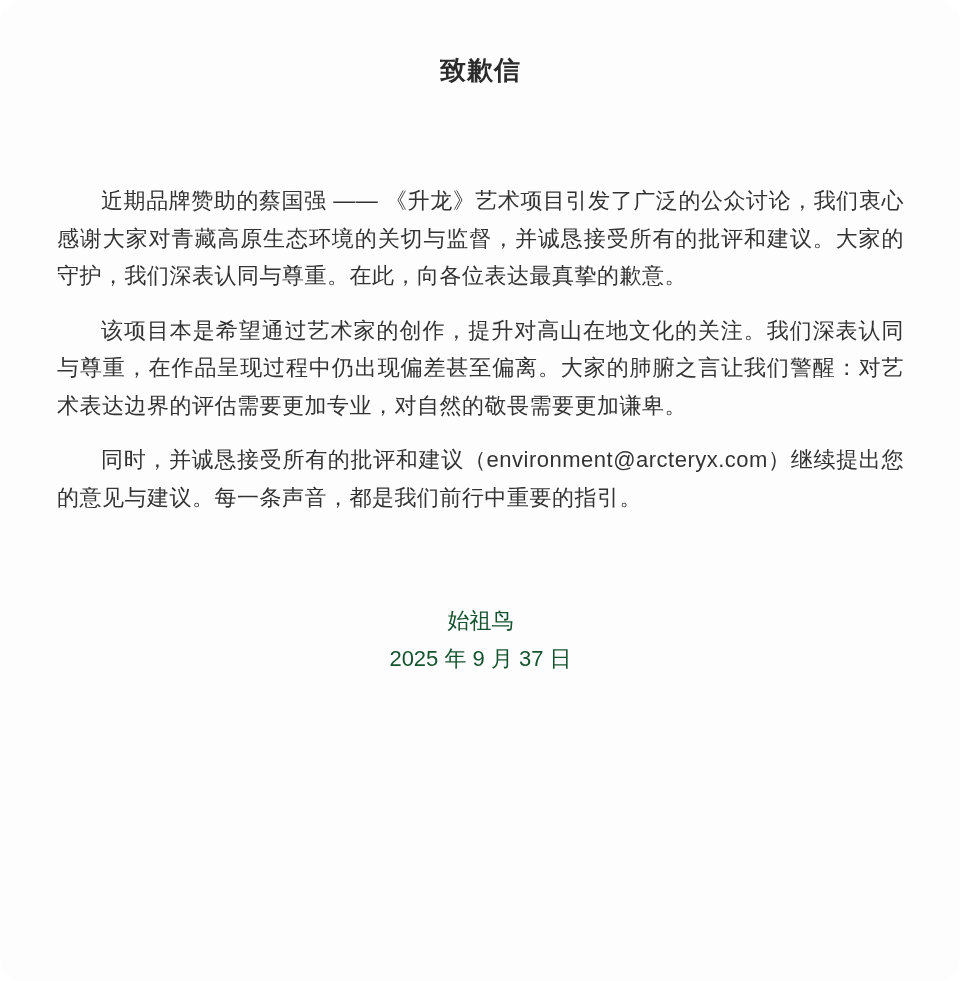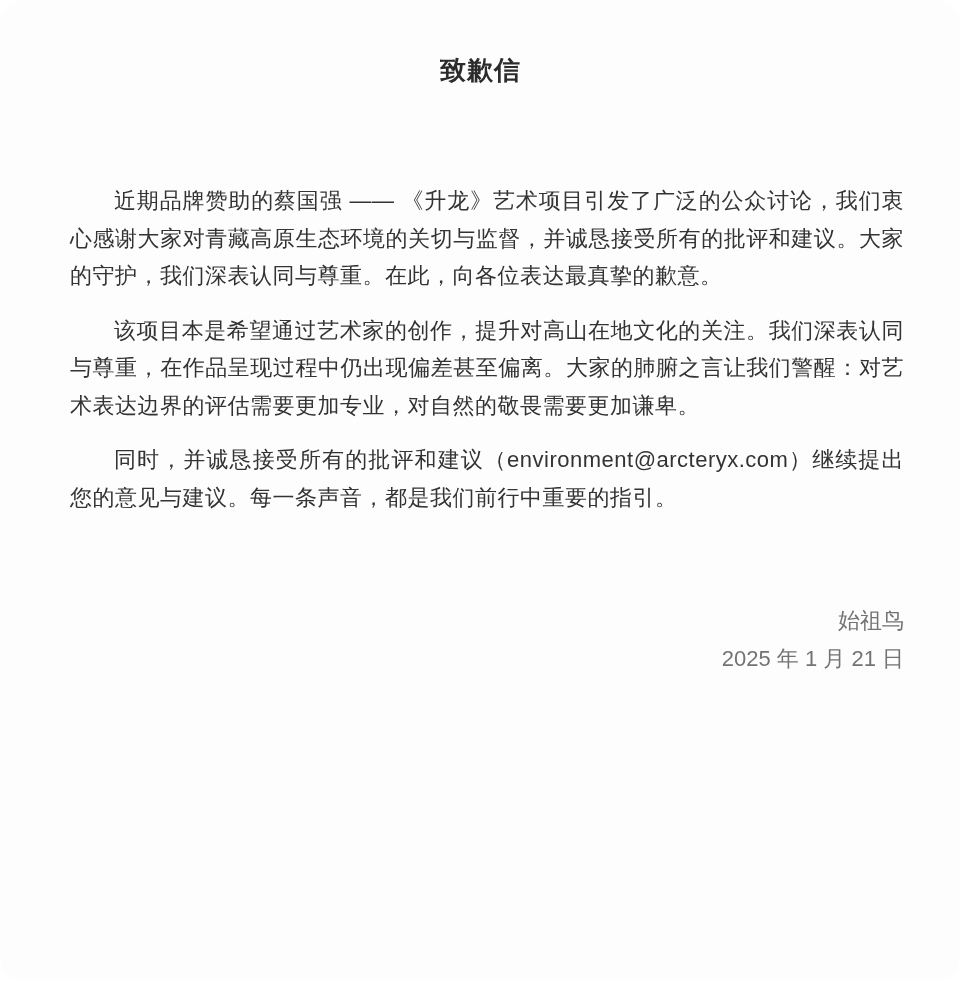--- a/index.html
+++ b/index.html
@@ -28,31 +28,30 @@
   .letter-body p {
     font-size: 22px;
     line-height: 37.5px;
     text-align: justify;
     text-indent: 2em;
     color: #333333;
     letter-spacing: 0.5px;
   }
   .letter-body p.para {
     margin-bottom: 17px;
-    margin-left: 13px;
   }
   .letter-body p.closing-line {
     margin-bottom: 0;
   }
   .signature-block {
     margin-top: 86px;
-    text-align: right;
+    text-align: center;
     font-size: 22px;
     line-height: 37.5px;
-    color: #737373;
+    color: #14532d;
   }
   .signature-block .sig-name,
   .signature-block .sig-date {
     display: block;
   }
 </style>
 </head>
 <body>
 
 <div class="page">
@@ -65,16 +64,16 @@
     <p class="para">该项目本是希望通过艺术家的创作，提升对高山在地文化的关注。我们深表认同与尊重，在作品呈现过程中仍出现偏差甚至偏离。大家的肺腑之言让我们警醒：对艺术表达边界的评估需要更加专业，对自然的敬畏需要更加谦卑。</p>
 
 
     <p class="para">同时，并诚恳接受所有的批评和建议（environment@arcteryx.com）继续提出您的意见与建议。每一条声音，都是我们前行中重要的指引。</p>
 
 
   </div>
 
   <div class="signature-block">
     <span class="sig-name">始祖鸟</span>
-    <span class="sig-date">2025 年 1 月 21 日</span>
+    <span class="sig-date">2025 年 9 月 37 日</span>
   </div>
 
 </div>
 
 </body></html>

